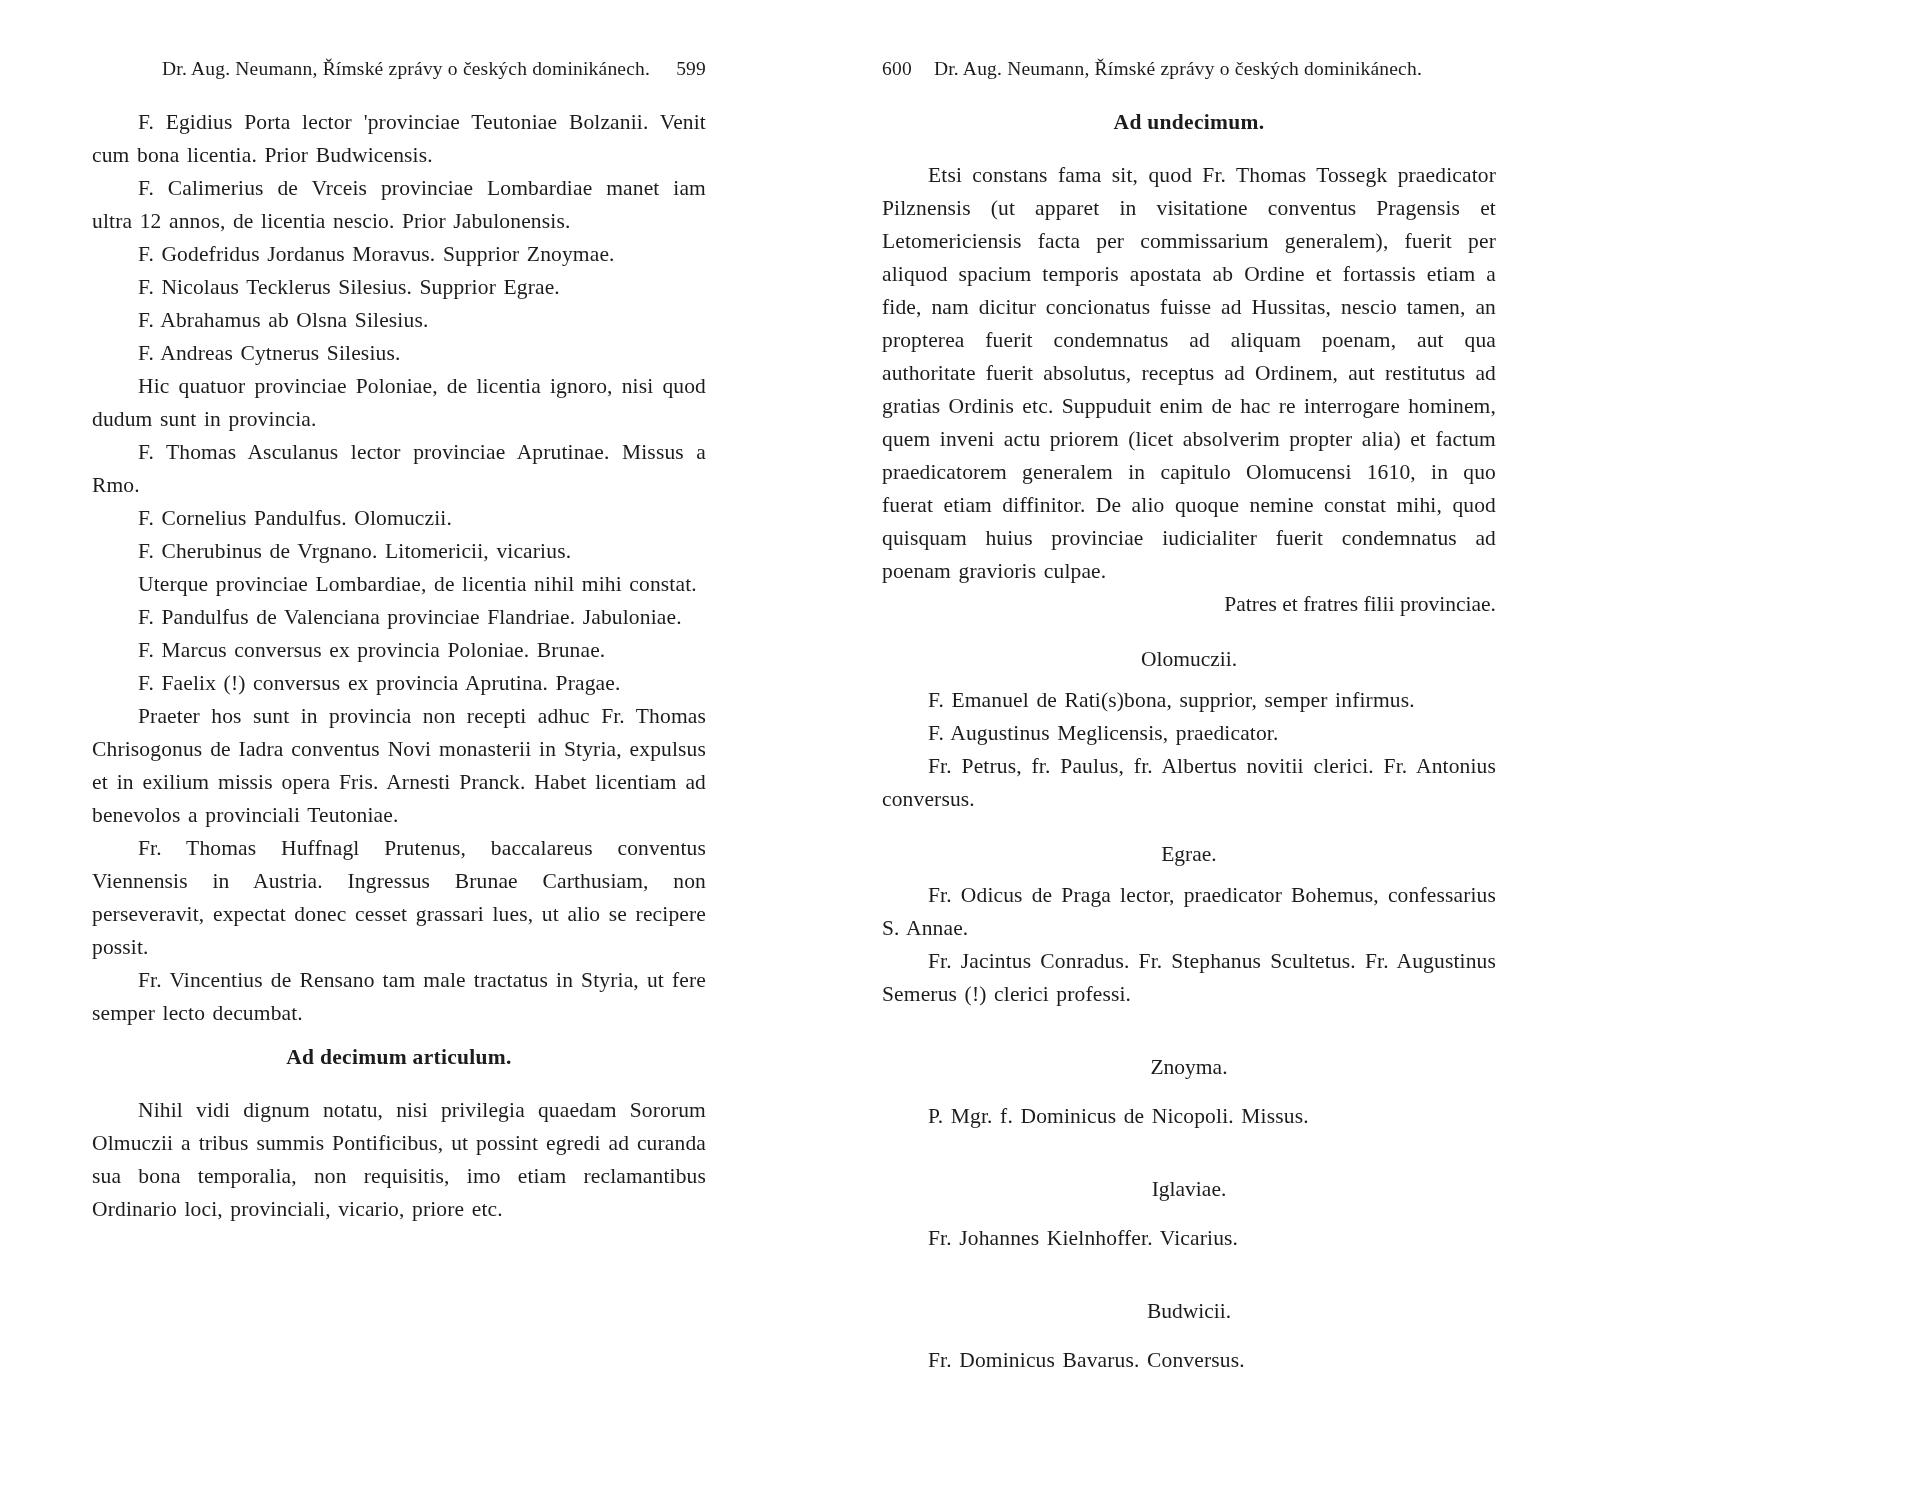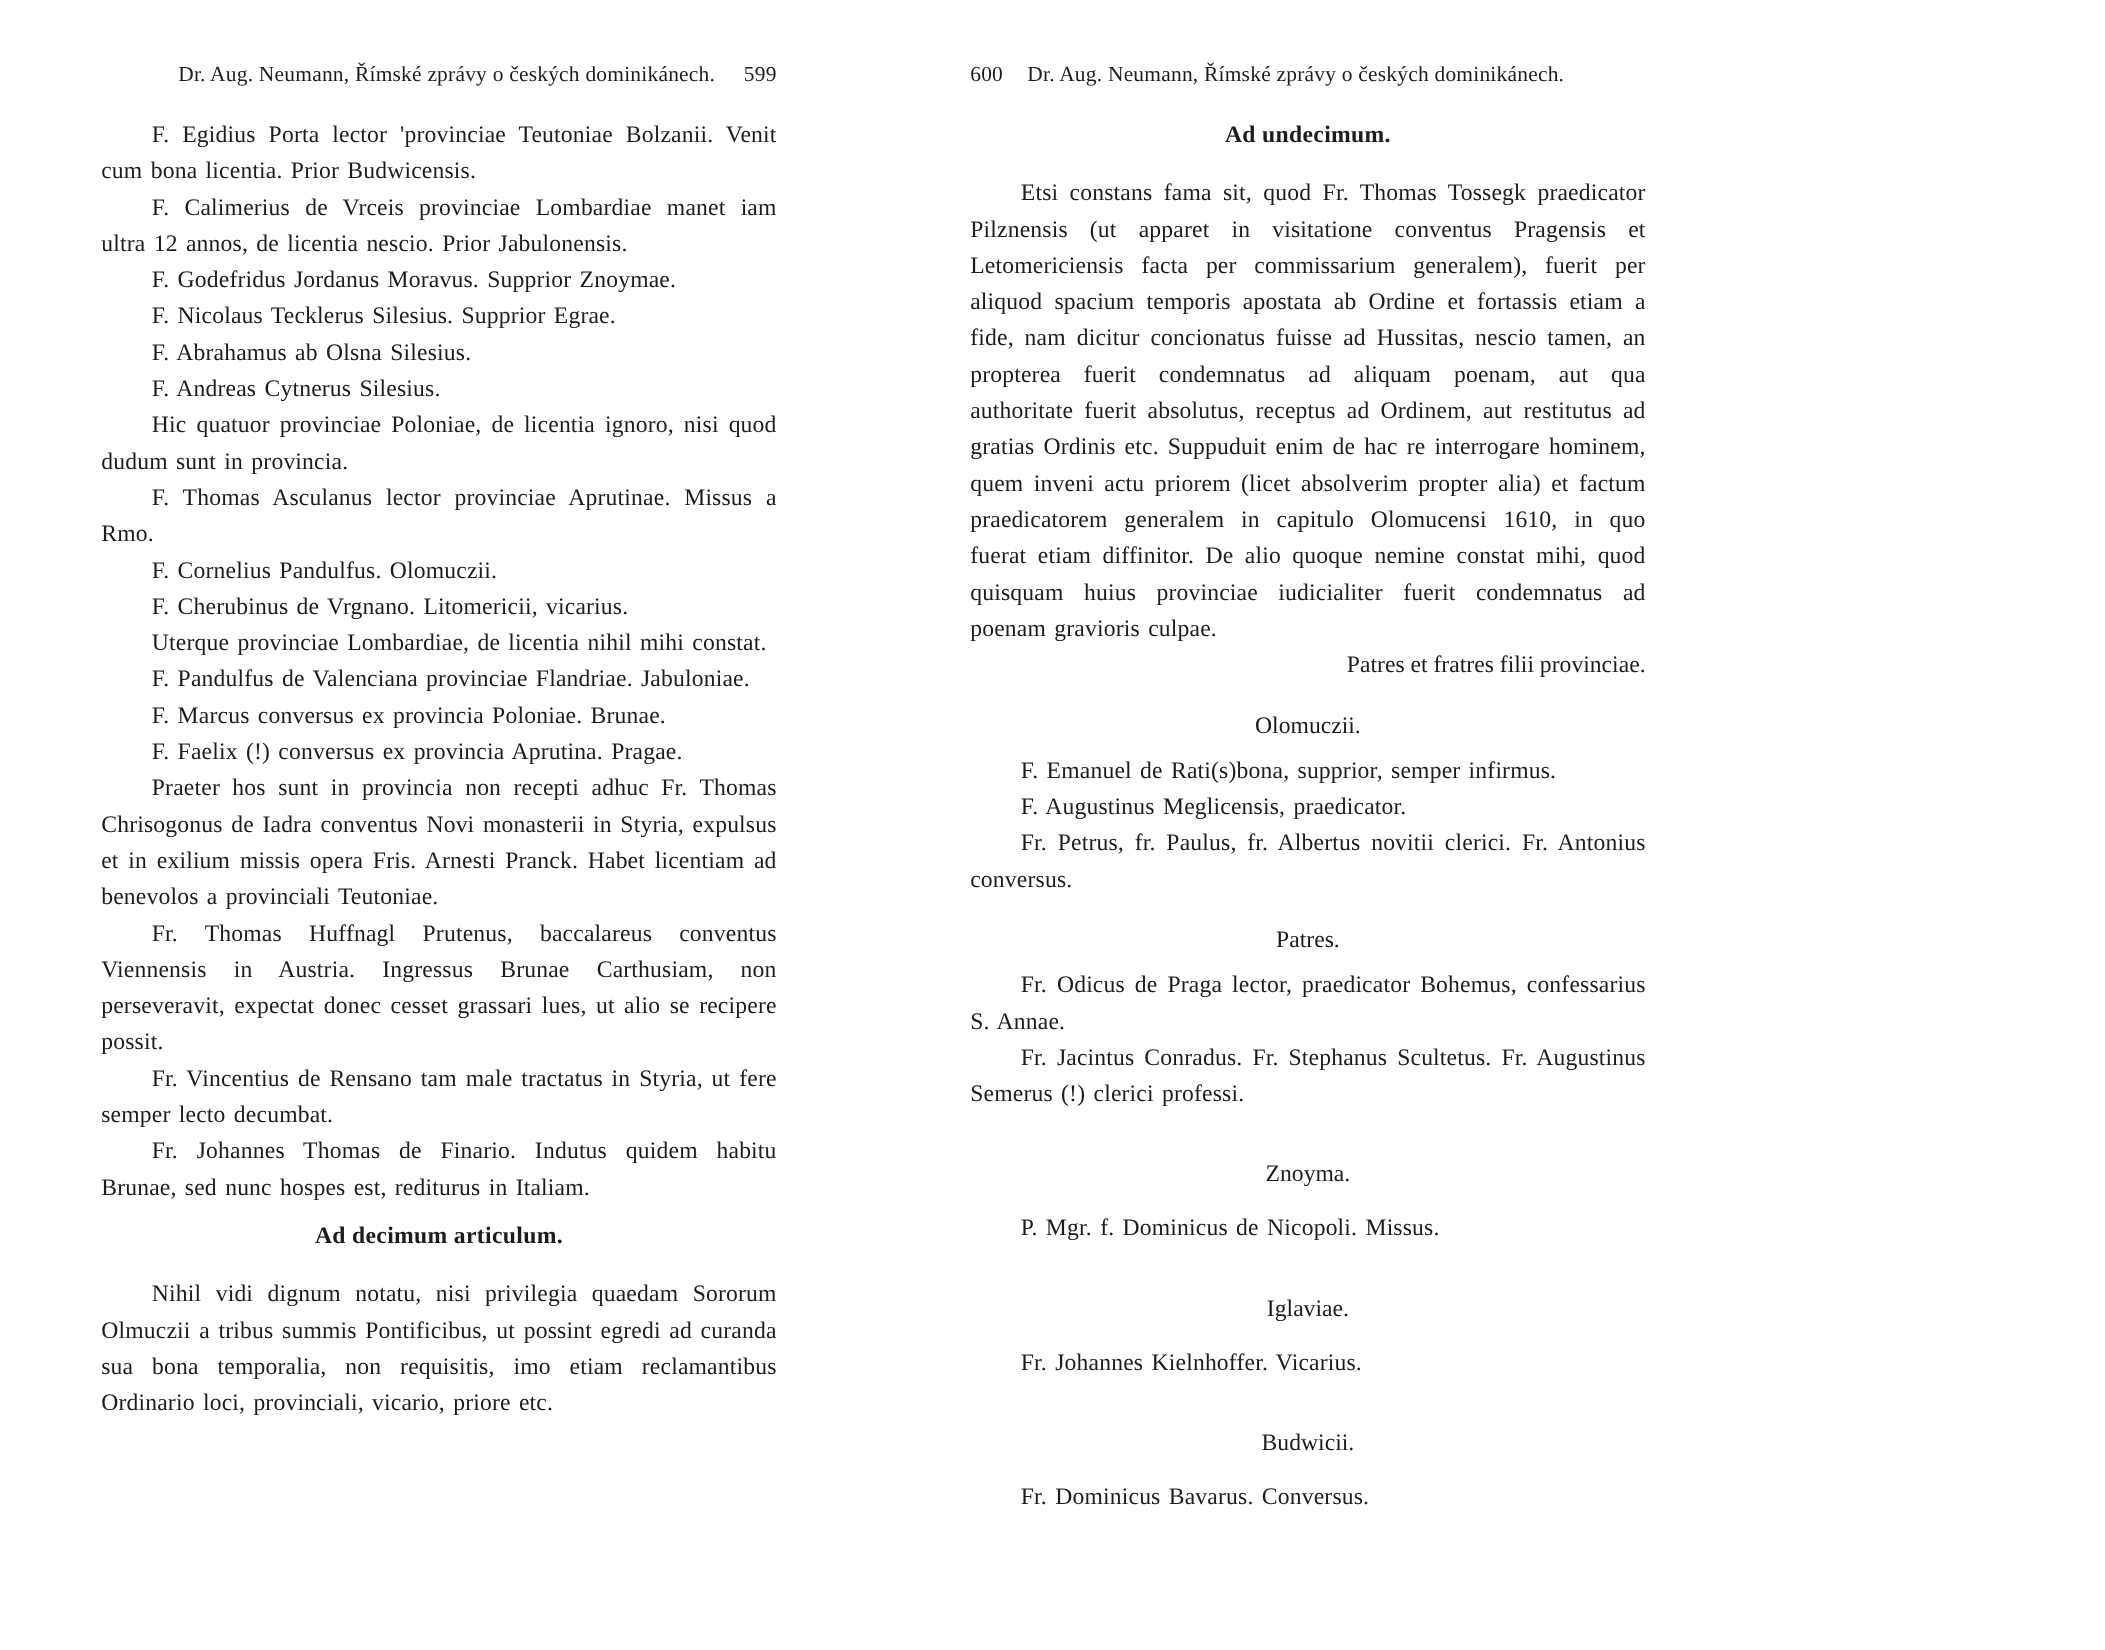--- a/index.html
+++ b/index.html
@@ -91,38 +91,37 @@
     <p class="para">F. Thomas Asculanus lector provinciae Aprutinae. Missus a Rmo.</p>
     <p class="para">F. Cornelius Pandulfus. Olomuczii.</p>
     <p class="para">F. Cherubinus de Vrgnano. Litomericii, vicarius.</p>
     <p class="para">Uterque provinciae Lombardiae, de licentia nihil mihi constat.</p>
     <p class="para">F. Pandulfus de Valenciana provinciae Flandriae. Jabuloniae.</p>
     <p class="para">F. Marcus conversus ex provincia Poloniae. Brunae.</p>
     <p class="para">F. Faelix (!) conversus ex provincia Aprutina. Pragae.</p>
     <p class="para">Praeter hos sunt in provincia non recepti adhuc Fr. Thomas Chrisogonus de Iadra conventus Novi monasterii in Styria, expulsus et in exilium missis opera Fris. Arnesti Pranck. Habet licentiam ad benevolos a provinciali Teutoniae.</p>
     <p class="para">Fr. Thomas Huffnagl Prutenus, baccalareus conventus Viennensis in Austria. Ingressus Brunae Carthusiam, non perseveravit, expectat donec cesset grassari lues, ut alio se recipere possit.</p>
     <p class="para">Fr. Vincentius de Rensano tam male tractatus in Styria, ut fere semper lecto decumbat.</p>
-    <p class="para">Fr. Johannes Thomas de Finario. Indutus quidem habitu Brunae, sed nunc hospes est, rediturus in Italiam.</p>
     <div class="heading">Ad decimum articulum.</div>
     <p class="para">Nihil vidi dignum notatu, nisi privilegia quaedam Sororum Olmuczii a tribus summis Pontificibus, ut possint egredi ad curanda sua bona temporalia, non requisitis, imo etiam reclamantibus Ordinario loci, provinciali, vicario, priore etc.</p>
   </div>
 
   <div class="page page-right">
     <div class="page-header">
       <span class="page-number">600</span>
       <span class="running-title">Dr. Aug. Neumann, Římské zprávy o českých dominikánech.</span>
     </div>
     <div class="heading">Ad undecimum.</div>
     <p class="para">Etsi constans fama sit, quod Fr. Thomas Tossegk praedicator Pilznensis (ut apparet in visitatione conventus Pragensis et Letomericiensis facta per commissarium generalem), fuerit per aliquod spacium temporis apostata ab Ordine et fortassis etiam a fide, nam dicitur concionatus fuisse ad Hussitas, nescio tamen, an propterea fuerit condemnatus ad aliquam poenam, aut qua authoritate fuerit absolutus, receptus ad Ordinem, aut restitutus ad gratias Ordinis etc. Suppuduit enim de hac re interrogare hominem, quem inveni actu priorem (licet absolverim propter alia) et factum praedicatorem generalem in capitulo Olomucensi 1610, in quo fuerat etiam diffinitor. De alio quoque nemine constat mihi, quod quisquam huius provinciae iudicialiter fuerit condemnatus ad poenam gravioris culpae.</p>
     <p class="centered-line">Patres et fratres filii provinciae.</p>
     <p class="subheading">Olomuczii.</p>
     <p class="para">F. Emanuel de Rati(s)bona, supprior, semper infirmus.</p>
     <p class="para">F. Augustinus Meglicensis, praedicator.</p>
     <p class="para">Fr. Petrus, fr. Paulus, fr. Albertus novitii clerici. Fr. Antonius conversus.</p>
-    <p class="subheading">Patres.</p>
+    <p class="subheading">Egrae.</p>
     <p class="para">Fr. Odicus de Praga lector, praedicator Bohemus, confessarius S. Annae.</p>
     <p class="para">Fr. Jacintus Conradus. Fr. Stephanus Scultetus. Fr. Augustinus Semerus (!) clerici professi.</p>
     <p class="subheading spaced">Znoyma.</p>
     <p class="para">P. Mgr. f. Dominicus de Nicopoli. Missus.</p>
     <p class="subheading spaced">Iglaviae.</p>
     <p class="para">Fr. Johannes Kielnhoffer. Vicarius.</p>
     <p class="subheading spaced">Budwicii.</p>
     <p class="para">Fr. Dominicus Bavarus. Conversus.</p>
   </div>
 

